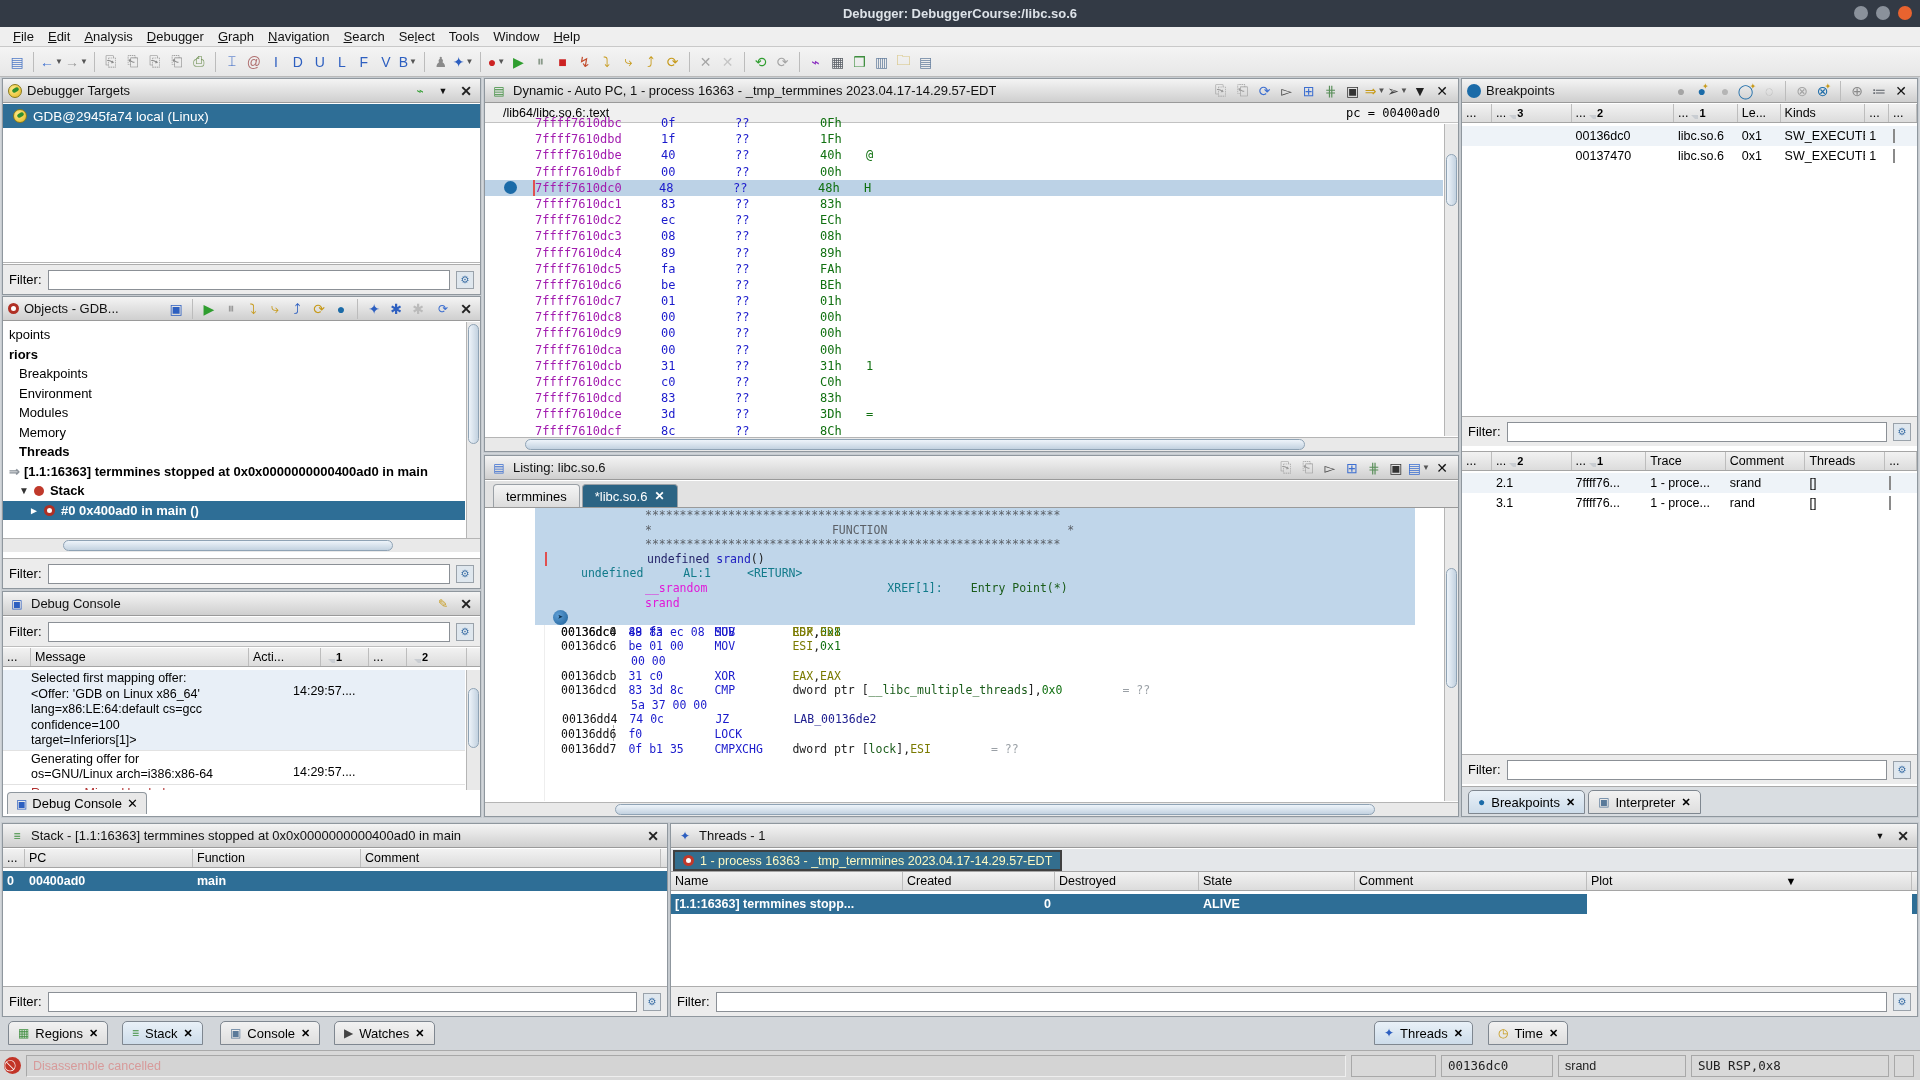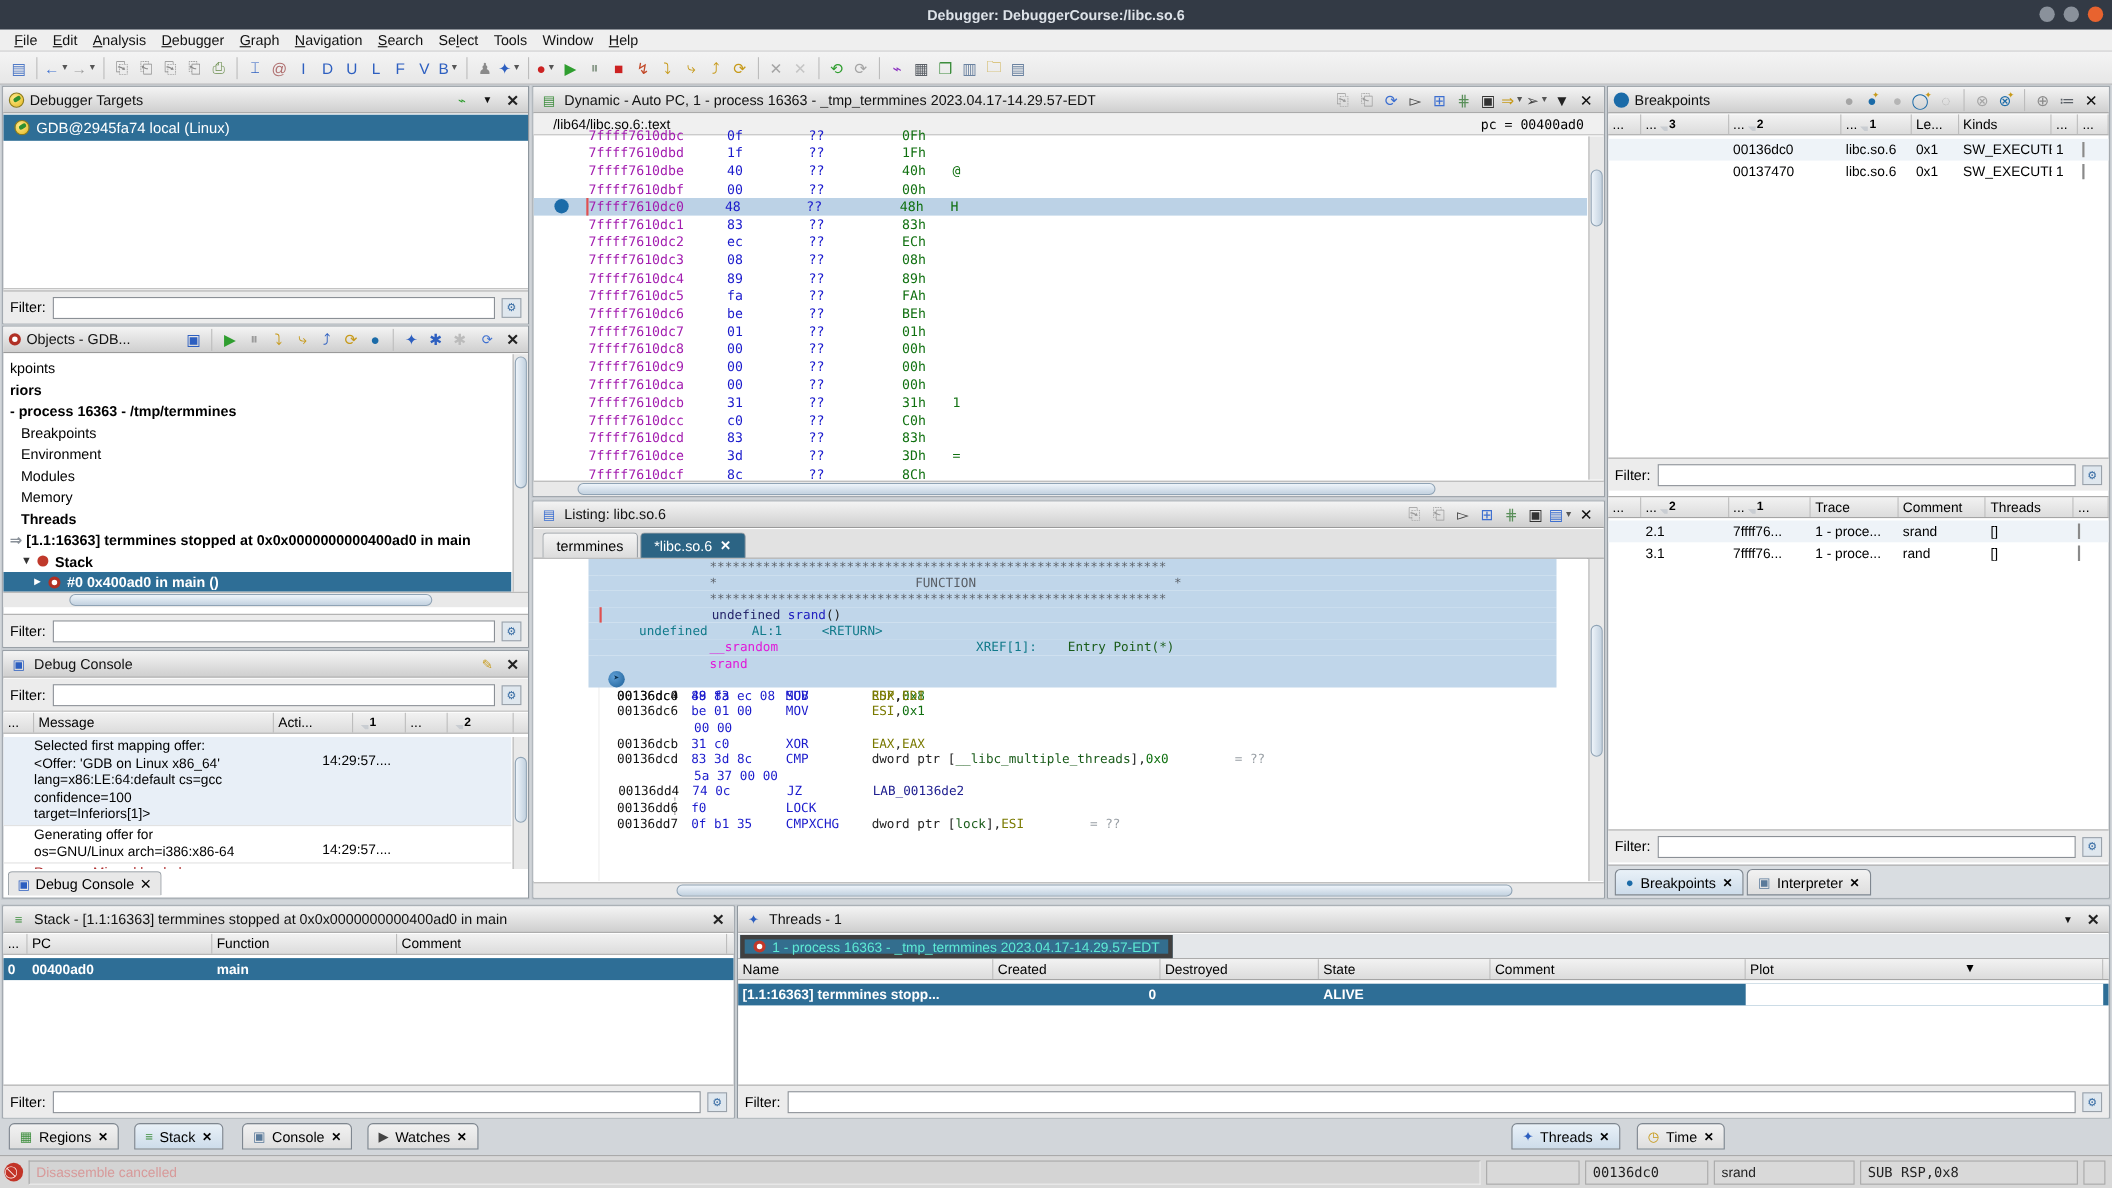--- a/index.html
+++ b/index.html
@@ -353,23 +353,20 @@
       <span class="hicon" style="color:#3d6fd0;">⟳</span>
       <span class="closex">✕</span>
     </div>
     <div id="objtree" class="objtree" style="position:absolute; left:0; right:15px; top:25px; bottom:50px; overflow:hidden;">
         <div class="objrow" style="padding-left: 6px;">
           <span>kpoints</span>
         </div>
         <div class="objrow b" style="padding-left: 6px;">
           <span>riors</span>
         </div>
-        <div class="objrow b" style="padding-left: 6px;">
-          <span>- process 16363 - /tmp/termmines</span>
-        </div>
         <div class="objrow" style="padding-left: 16px;">
           <span>Breakpoints</span>
         </div>
         <div class="objrow" style="padding-left: 16px;">
           <span>Environment</span>
         </div>
         <div class="objrow" style="padding-left: 16px;">
           <span>Modules</span>
         </div>
         <div class="objrow" style="padding-left: 16px;">
@@ -840,21 +837,21 @@
 
   <div class="panel" style="left:670px; top:823px; width:1248px; height:194px;">
     <div class="phdr">
       <span class="hicon" style="color:#2d5fc0;">✦</span>
       <span class="ptitle">Threads - 1</span>
       <span class="spacer"></span>
       <span class="hicon" style="font-size:9px;">▼</span>
       <span class="closex">✕</span>
     </div>
     <div style="position:absolute; left:0; right:0; top:25px; height:23px; background:#e4e7ea; border-bottom:1px solid #a5a5a5;">
-      <div style="position:absolute; left:2px; top:1px; height:21px; background:#336e8e; color:#5eead4; display:flex; align-items:center; gap:6px; padding:0 8px; font-size:12.5px; border:4px solid #404040;">
+      <div style="position:absolute; left:2px; top:1px; height:21px; background:#336e8e; color:#fef9c3; display:flex; align-items:center; gap:6px; padding:0 8px; font-size:12.5px; border:2px solid #404040;">
         <span style="width:11px; height:11px; border-radius:50%; background:#fff; border:3px solid #c0392b;"></span>
         <span>1 - process 16363 - _tmp_termmines 2023.04.17-14.29.57-EDT</span>
       </div>
     </div>
     <div id="thhead" class="tblhead" style="position:absolute; left:0; right:0; top:48px;">
         <div class="th" style="width: 232px;">
           <span>Name</span>
         </div>
         <div class="th" style="width: 152px;">
           <span>Created</span>

